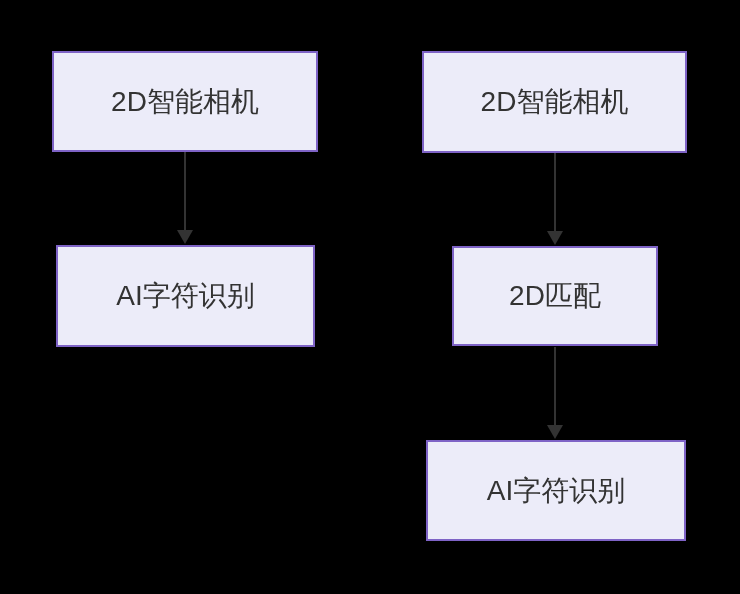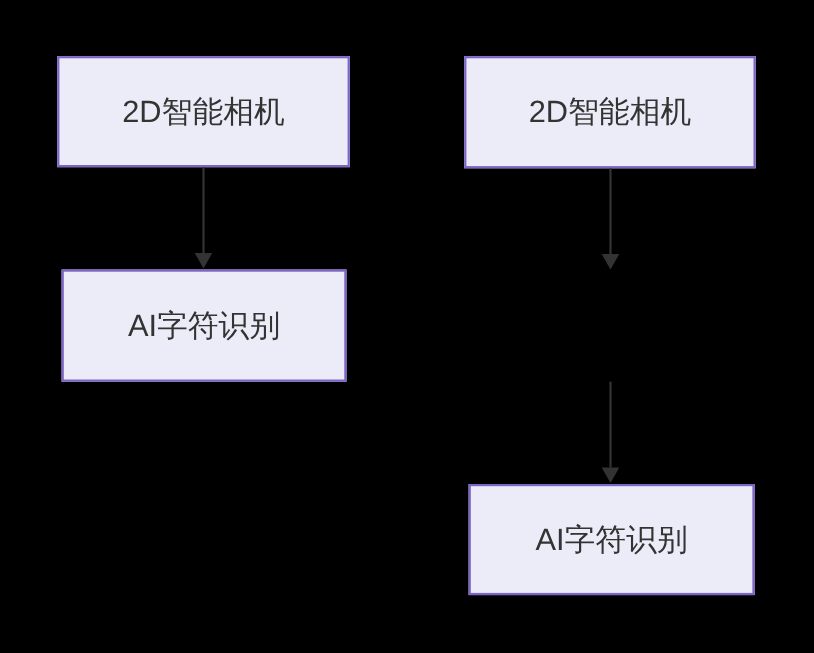--- a/index.html
+++ b/index.html
@@ -76,20 +76,21 @@
 
   <div class="node" id="node-l2">AI字符识别</div>
 
   <div class="node" id="node-r1">2D智能相机</div>
 
   <div class="arrow" id="arrow-r1-r2">
     <div class="arrow-line"></div>
     <div class="arrow-head"></div>
   </div>
 
+  <div class="node" id="node-r2">2D匹配</div>
 
   <div class="arrow" id="arrow-r2-r3">
     <div class="arrow-line"></div>
     <div class="arrow-head"></div>
   </div>
 
   <div class="node" id="node-r3">AI字符识别</div>
 
 </div>
 

